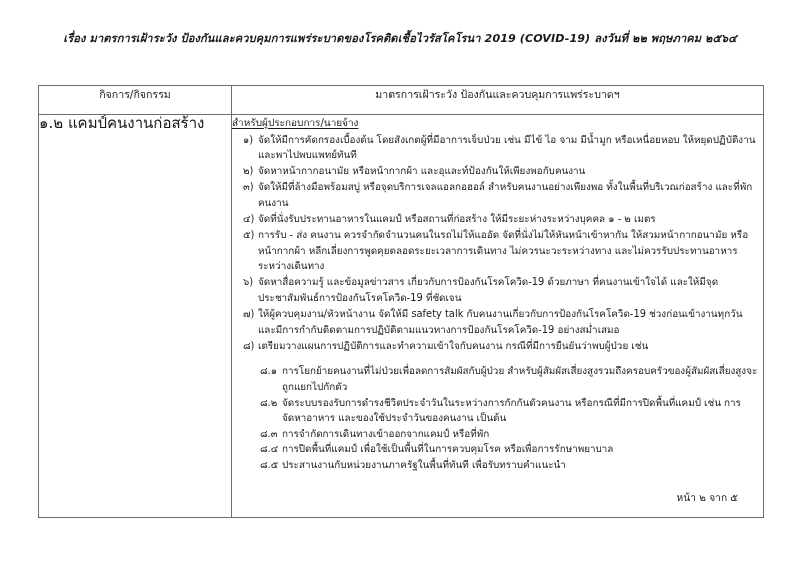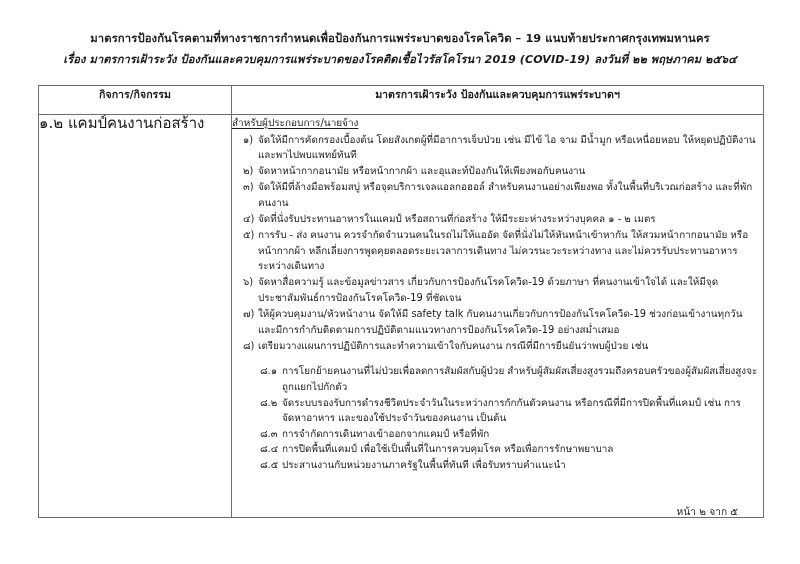--- a/index.html
+++ b/index.html
@@ -59,21 +59,21 @@
     padding: 0;
   }
   .col-activity { width: 193px; }
   .col-measures { width: 532px; }
 
   .hdr-cell {
     height: 28px;
     text-align: center;
     vertical-align: middle;
     font-size: 10.6px;
-    font-weight: bold;
+    font-weight: normal;
     padding: 4px 2px;
   }
 
   .body-cell-left {
     height: 402px;
     padding: 6px 4px 6px 7px;
     font-size: 15px;
     line-height: 16px;
   }
   .body-cell-right {
@@ -125,33 +125,32 @@
     flex: 1 1 auto;
   }
   ol.sub-list {
     margin-top: 10px;
   }
 
   
   .page-footer {
     position: absolute;
     right: 62px;
-    top: 503px;
+    top: 489px;
     font-size: 10.2px;
     text-align: right;
     white-space: nowrap;
   }
 </style>
 </head>
 <body>
 
 <div class="page">
 
   <div class="doc-heading">
-    <div class="line line-1">มาตรการป้องกันโรคตามที่ทางราชการกำหนดเพื่อป้องกันการแพร่ระบาดของโรคโควิด – 19 แนบท้ายประกาศกรุงเทพมหานคร</div>
     <div class="line line-2">เรื่อง มาตรการเฝ้าระวัง ป้องกันและควบคุมการแพร่ระบาดของโรคติดเชื้อไวรัสโคโรนา 2019 (COVID-19) ลงวันที่ ๒๒ พฤษภาคม ๒๕๖๔</div>
   </div>
 
   <table class="measures-table">
     <colgroup>
       <col class="col-activity">
       <col class="col-measures">
     </colgroup>
     <thead>
       <tr>

